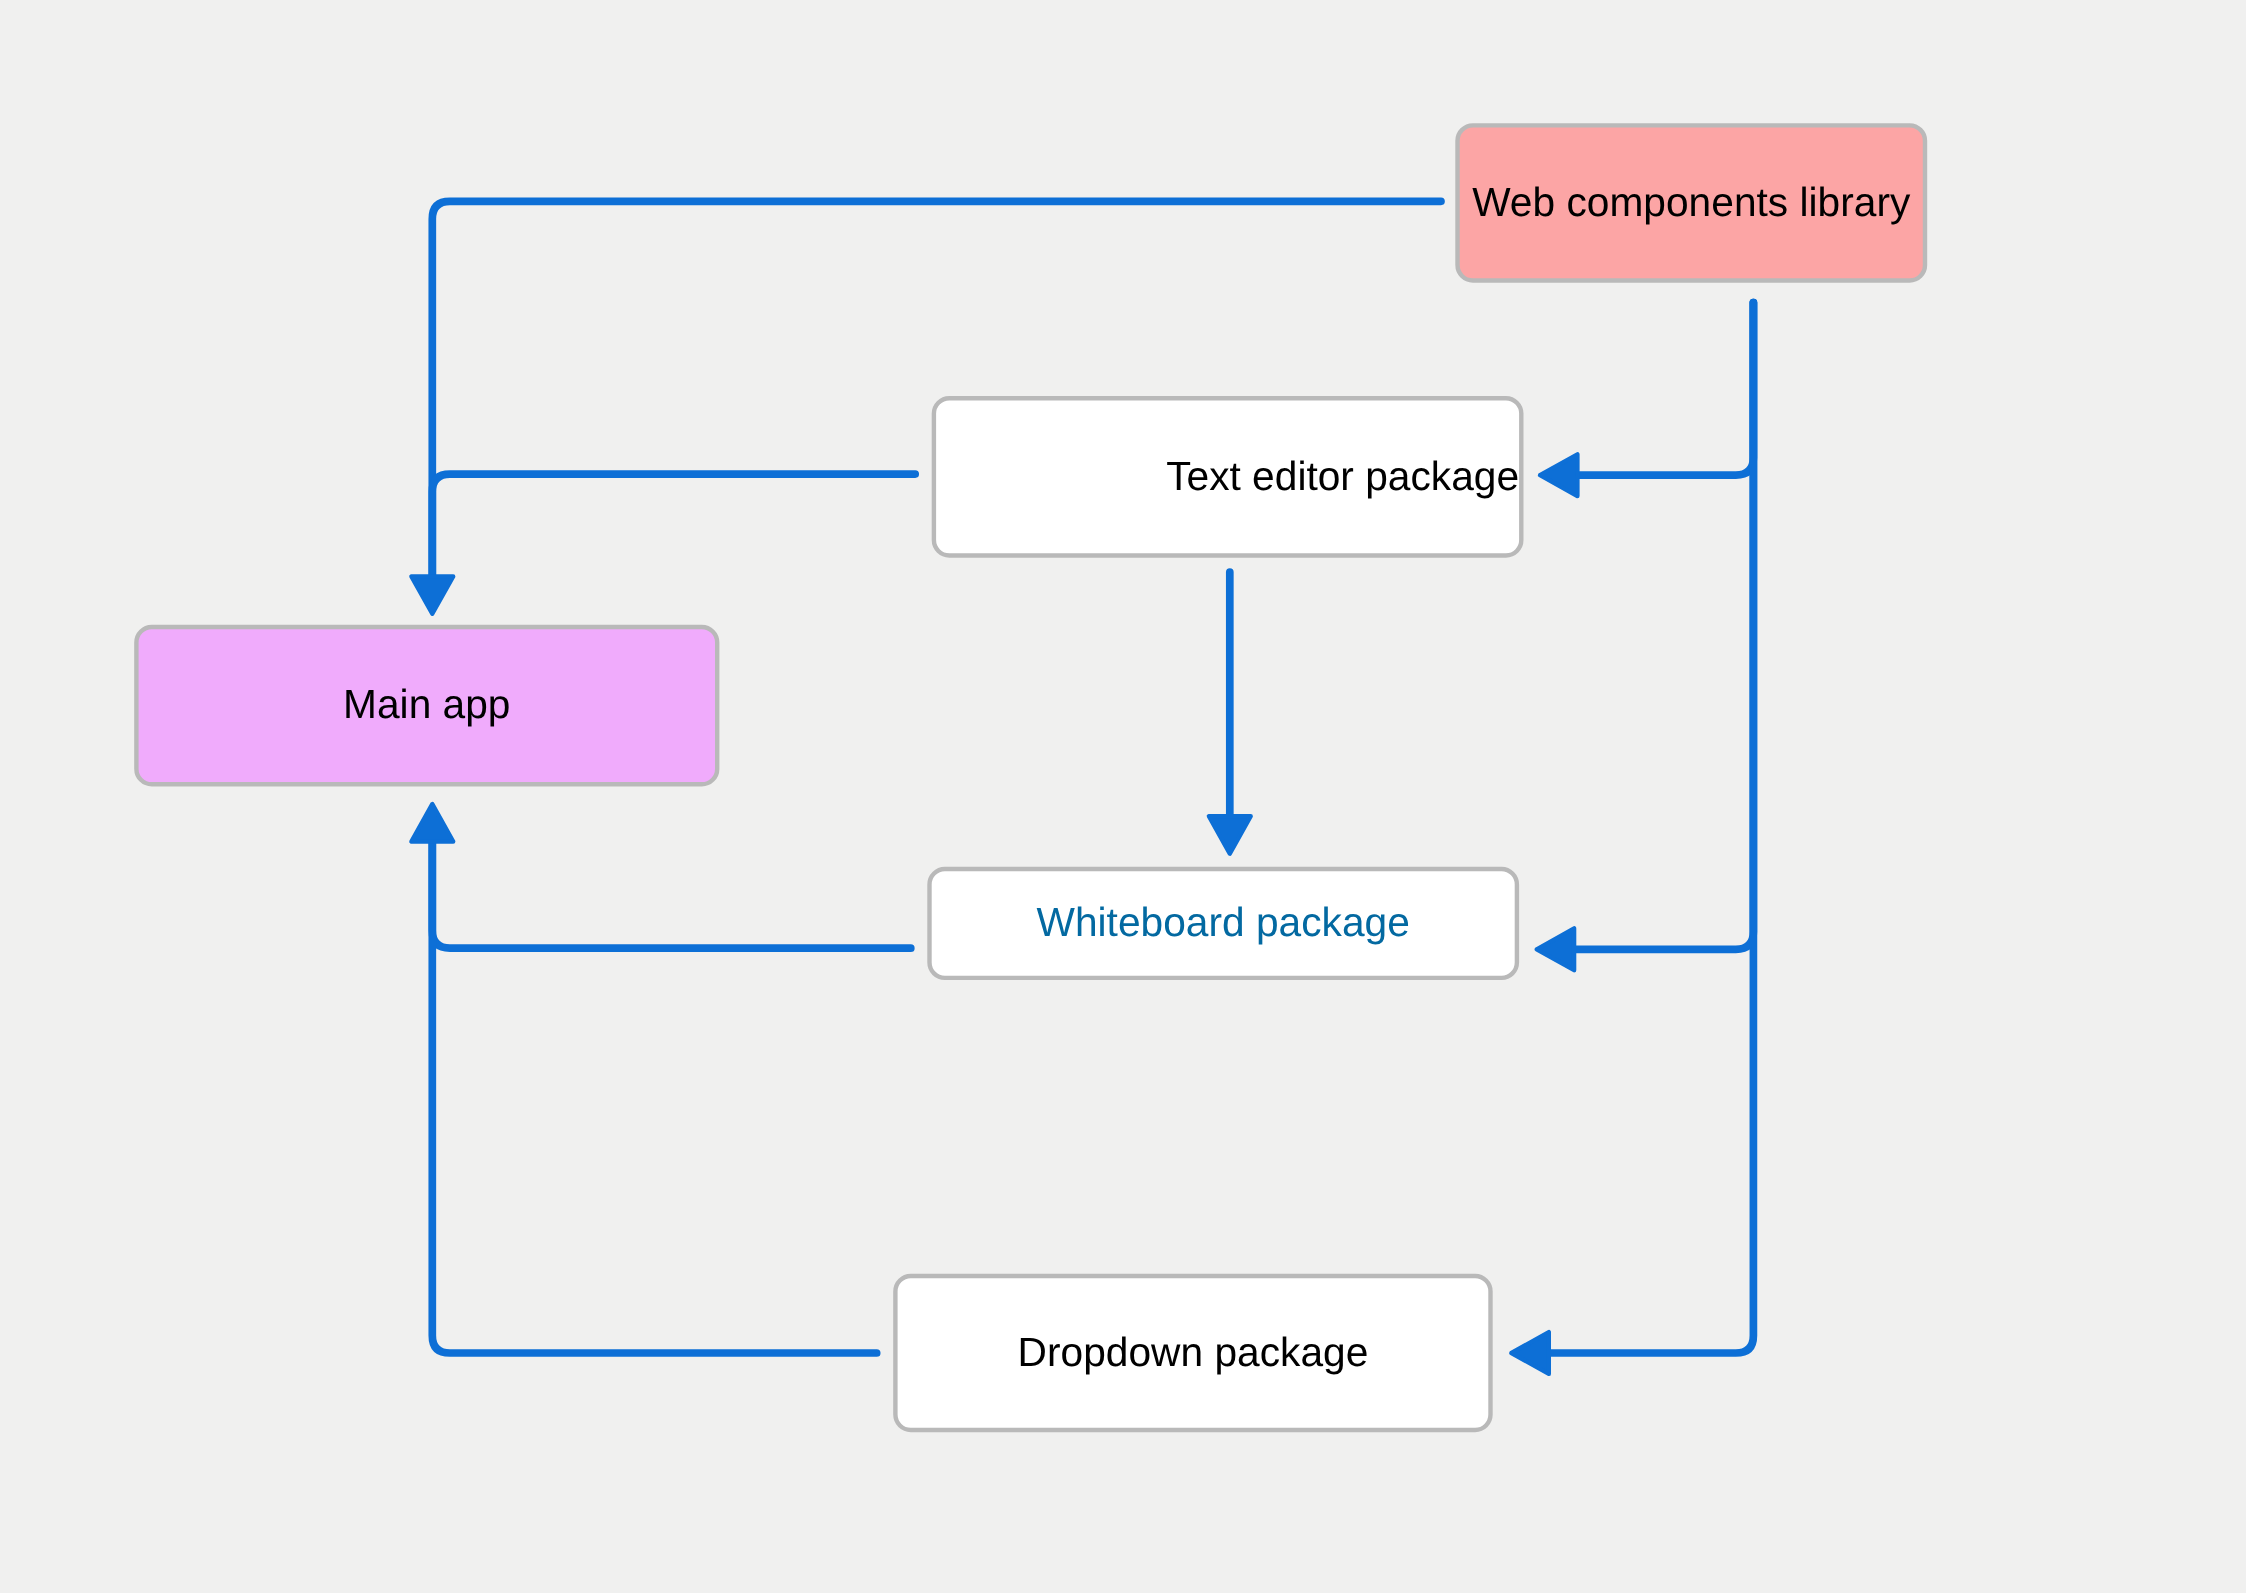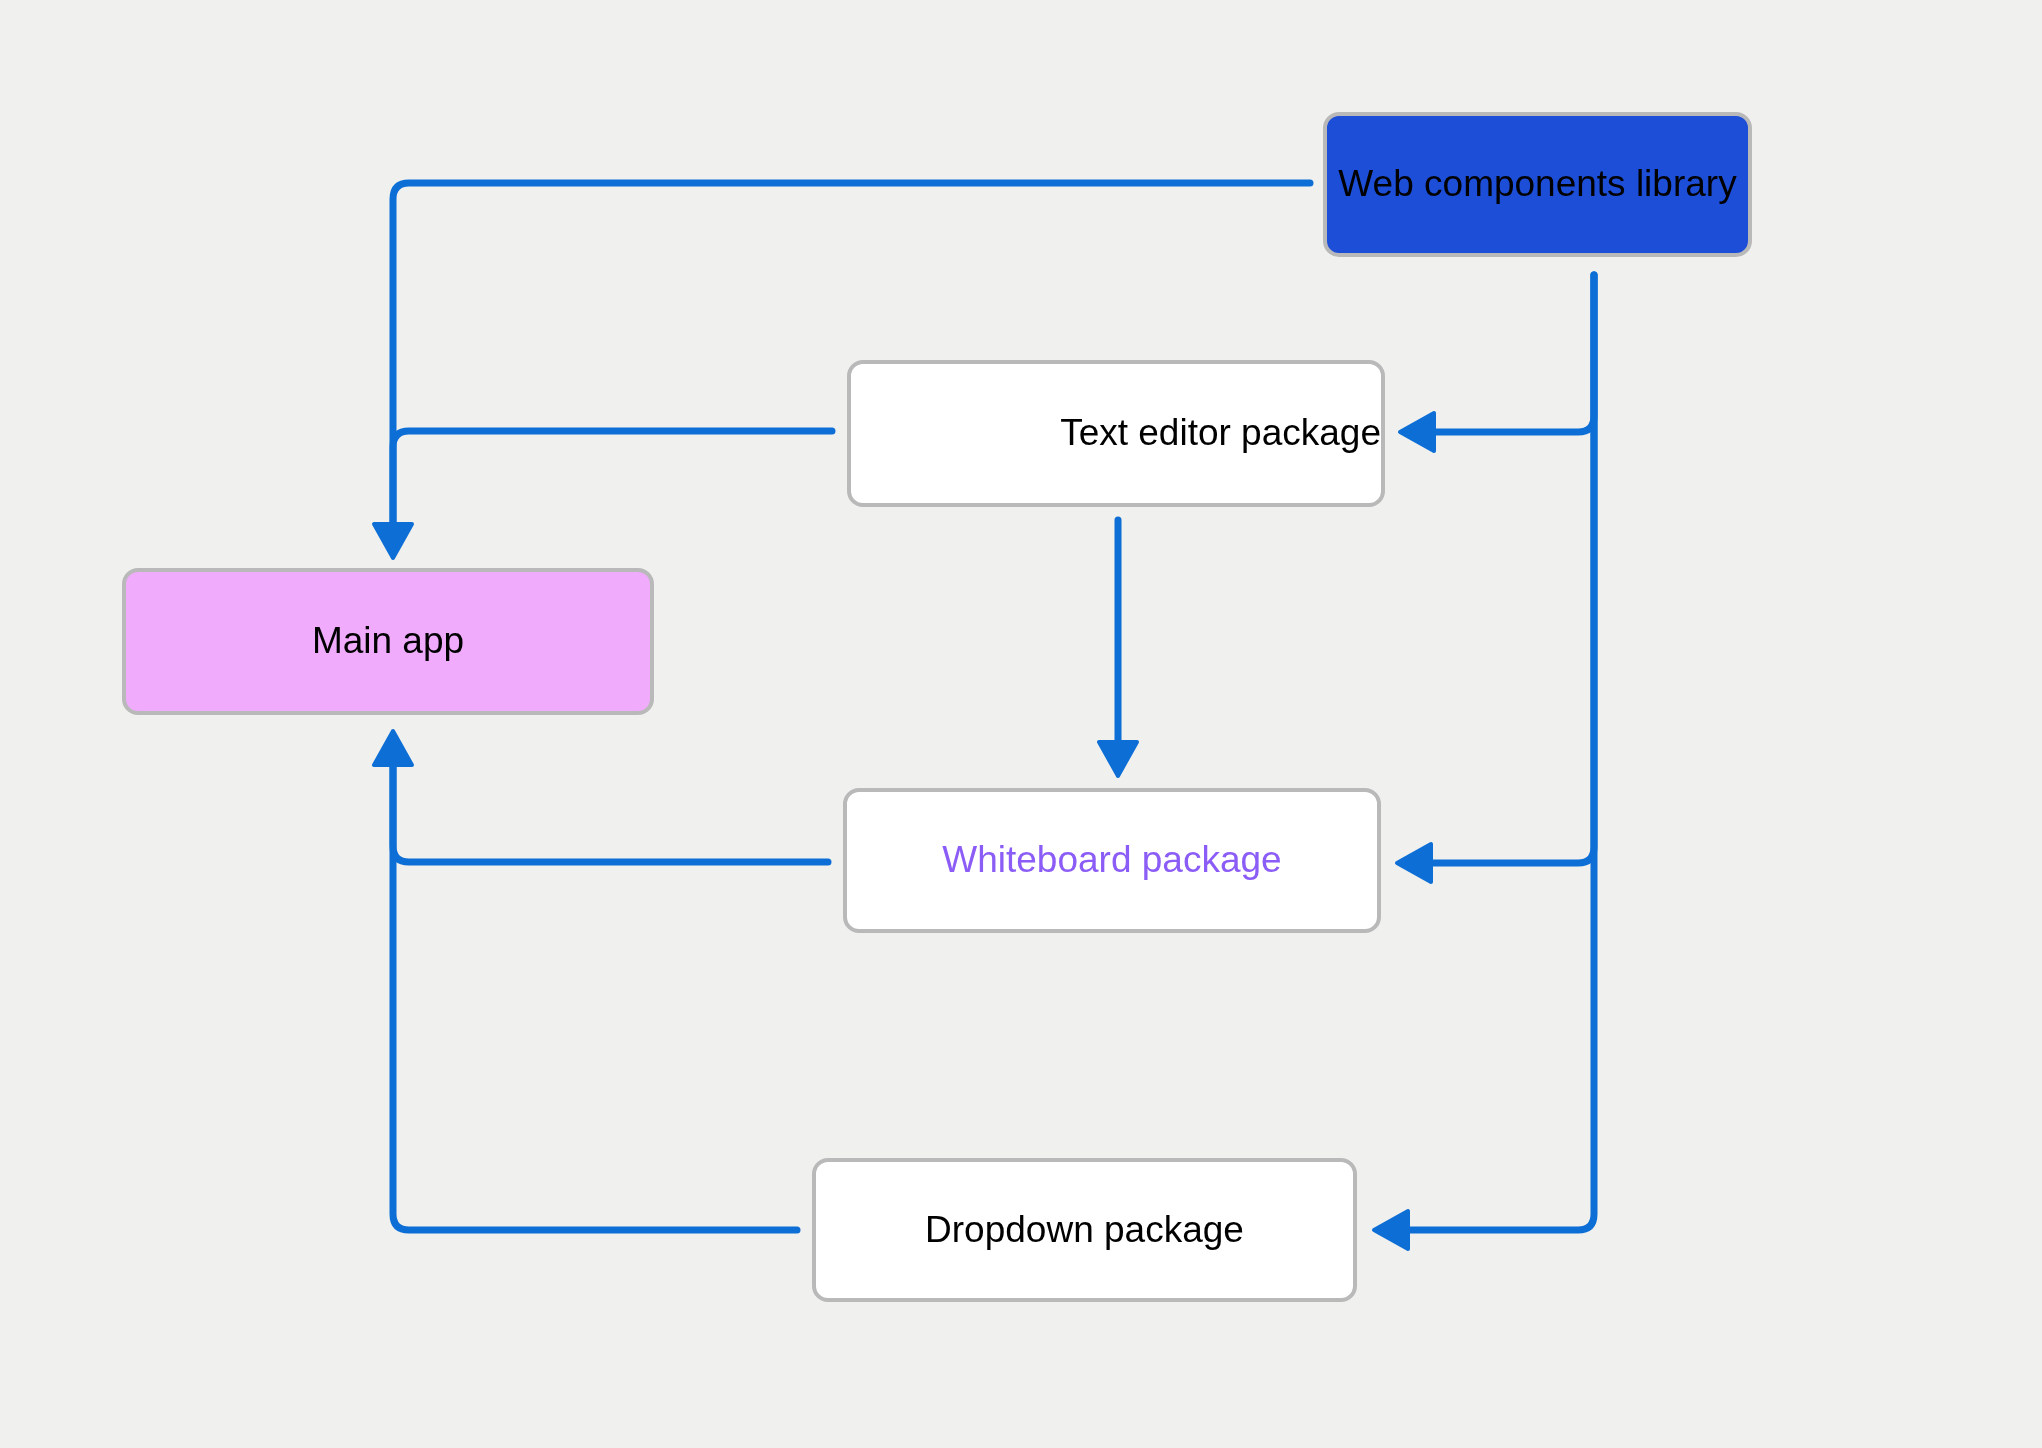--- a/index.html
+++ b/index.html
@@ -36,33 +36,33 @@
       <path d="M 828 862 L 409 862 Q 393 862 393 846 L 393 765" fill="none" stroke="#0d6fd6" stroke-width="7" stroke-linecap="round"></path>
       <path d="M 797 1230 L 409 1230 Q 393 1230 393 1214 L 393 765" fill="none" stroke="#0d6fd6" stroke-width="7" stroke-linecap="round"></path>
       <polygon points="393,558 374,524 412,524" fill="#0d6fd6" stroke="#0d6fd6" stroke-width="4" stroke-linejoin="round"></polygon>
       <polygon points="393,731 374,765 412,765" fill="#0d6fd6" stroke="#0d6fd6" stroke-width="4" stroke-linejoin="round"></polygon>
       <polygon points="1118,776 1099,742 1137,742" fill="#0d6fd6" stroke="#0d6fd6" stroke-width="4" stroke-linejoin="round"></polygon>
       <polygon points="1400,432 1434,413 1434,451" fill="#0d6fd6" stroke="#0d6fd6" stroke-width="4" stroke-linejoin="round"></polygon>
       <polygon points="1397,863 1431,844 1431,882" fill="#0d6fd6" stroke="#0d6fd6" stroke-width="4" stroke-linejoin="round"></polygon>
       <polygon points="1374,1230 1408,1211 1408,1249" fill="#0d6fd6" stroke="#0d6fd6" stroke-width="4" stroke-linejoin="round"></polygon>
     </svg>
 
-  <div class="node" style="left: 1323px; top: 112px; width: 429px; height: 145px; background: #1d4ed8; border-color: rgb(185, 185, 185); border-width: 4px; border-radius: 16px; color: rgb(0, 0, 0); font-size: 37px;">
+  <div class="node" style="left: 1323px; top: 112px; width: 429px; height: 145px; background: #fca5a5; border-color: rgb(185, 185, 185); border-width: 4px; border-radius: 16px; color: rgb(0, 0, 0); font-size: 37px;">
     <span>Web components library</span>
   </div>
 
   <div class="node" style="left: 847px; top: 360px; width: 538px; height: 147px; background: rgb(255, 255, 255); border-color: rgb(185, 185, 185); border-width: 4px; border-radius: 16px; color: rgb(0, 0, 0); font-size: 37px; justify-content: flex-end;">
     <span>Text editor package</span>
   </div>
 
   <div class="node" style="left: 122px; top: 568px; width: 532px; height: 147px; background: #f0abfc; border-color: rgb(185, 185, 185); border-width: 4px; border-radius: 16px; color: rgb(0, 0, 0); font-size: 37px;">
     <span>Main app</span>
   </div>
 
-  <div class="node" style="left: 843px; top: 788px; width: 538px; height: 145px; background: rgb(255, 255, 255); border-color: rgb(185, 185, 185); border-width: 4px; border-radius: 16px; color: #8b5cf6; font-size: 37px;">
+  <div class="node" style="left: 843px; top: 788px; width: 538px; height: 103px; background: rgb(255, 255, 255); border-color: rgb(185, 185, 185); border-width: 4px; border-radius: 16px; color: #0369a1; font-size: 37px;">
     <span>Whiteboard package</span>
   </div>
 
   <div class="node" style="left: 812px; top: 1158px; width: 545px; height: 144px; background: rgb(255, 255, 255); border-color: rgb(185, 185, 185); border-width: 4px; border-radius: 16px; color: rgb(0, 0, 0); font-size: 37px;">
     <span>Dropdown package</span>
   </div>
 
 </div>
 
 </body></html>

